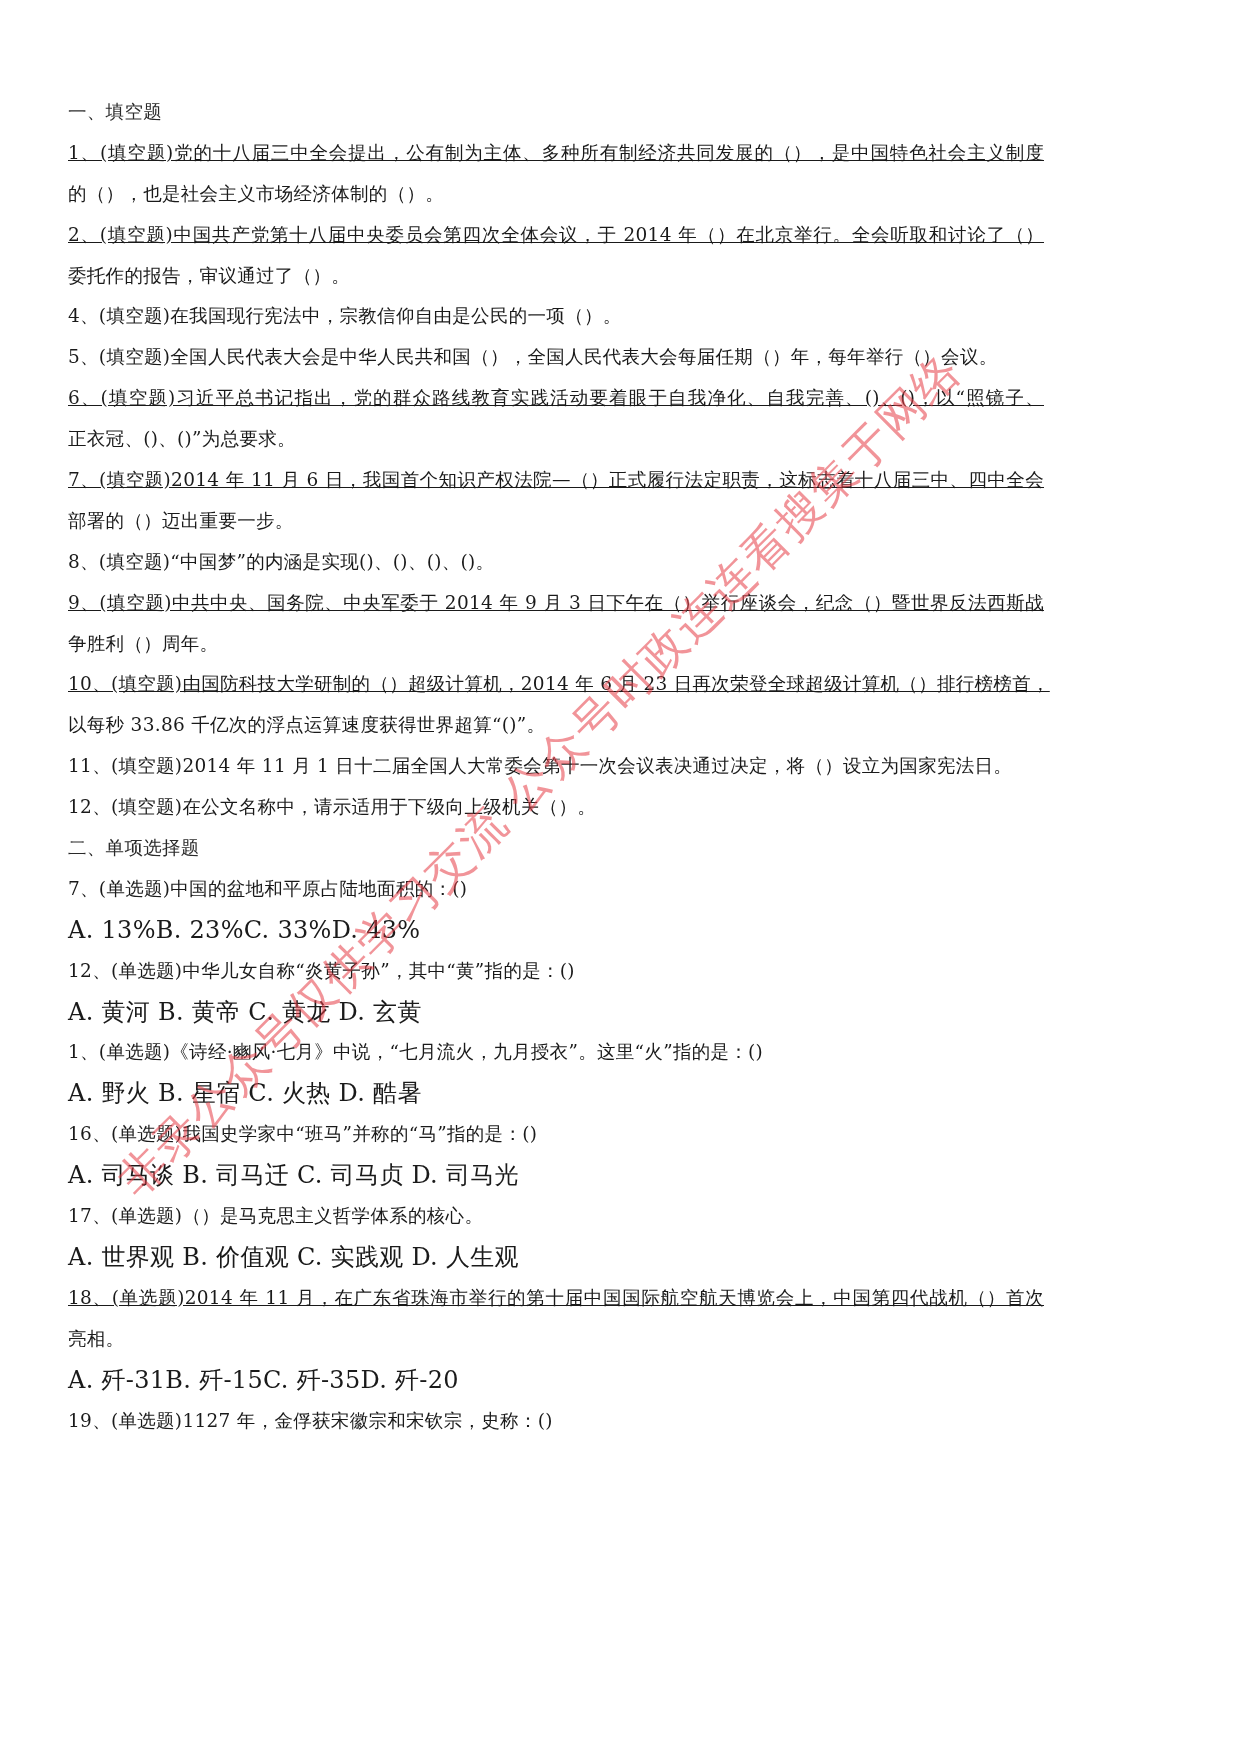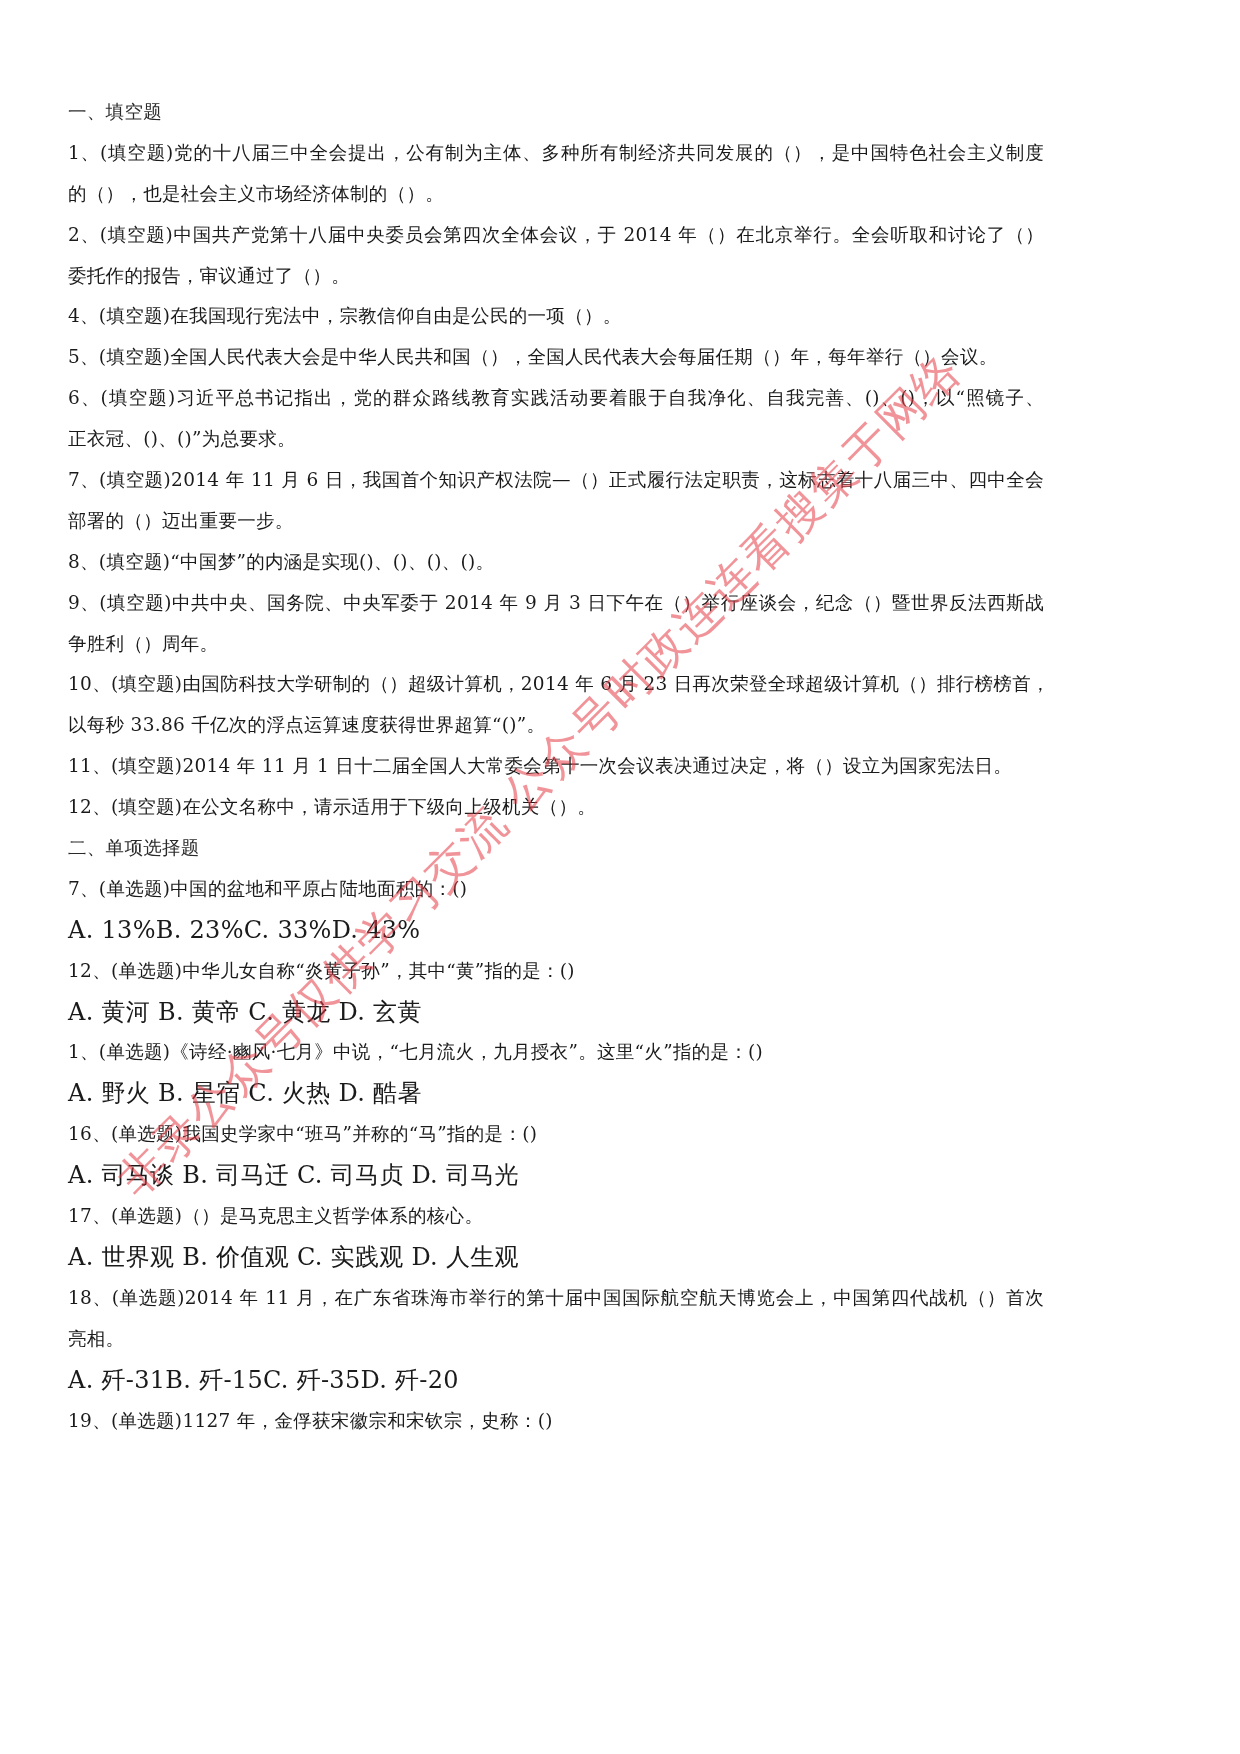--- a/index.html
+++ b/index.html
@@ -9,21 +9,21 @@
       background: #ffffff;
     }
     .content {
       position: absolute; left: 68px; top: 92px; width: 976px;
       font-family: "DejaVu Serif", "Liberation Serif", serif;
       font-size: 18.5px; color: #1a1a1a;
       line-height: 40.9px;
       letter-spacing: 0.3px;
     }
     .line { white-space: nowrap; overflow: visible; height: 40.9px; }
-    .line.justify { text-align: justify; text-align-last: justify; }
+    .line.justify { text-align: justify; text-align-last: justify; text-decoration: underline; }
     .section-title { color: #2a2a2a; }
     .options { font-size: 24px; }
     .watermark {
       position: absolute;
       left: 540px; top: 775px;
       transform: translate(-50%, -50%) rotate(-45deg);
       font-family: "DejaVu Serif", "Liberation Serif", serif;
       font-size: 46px;
       color: rgba(230, 60, 70, 0.55);
       white-space: nowrap;

